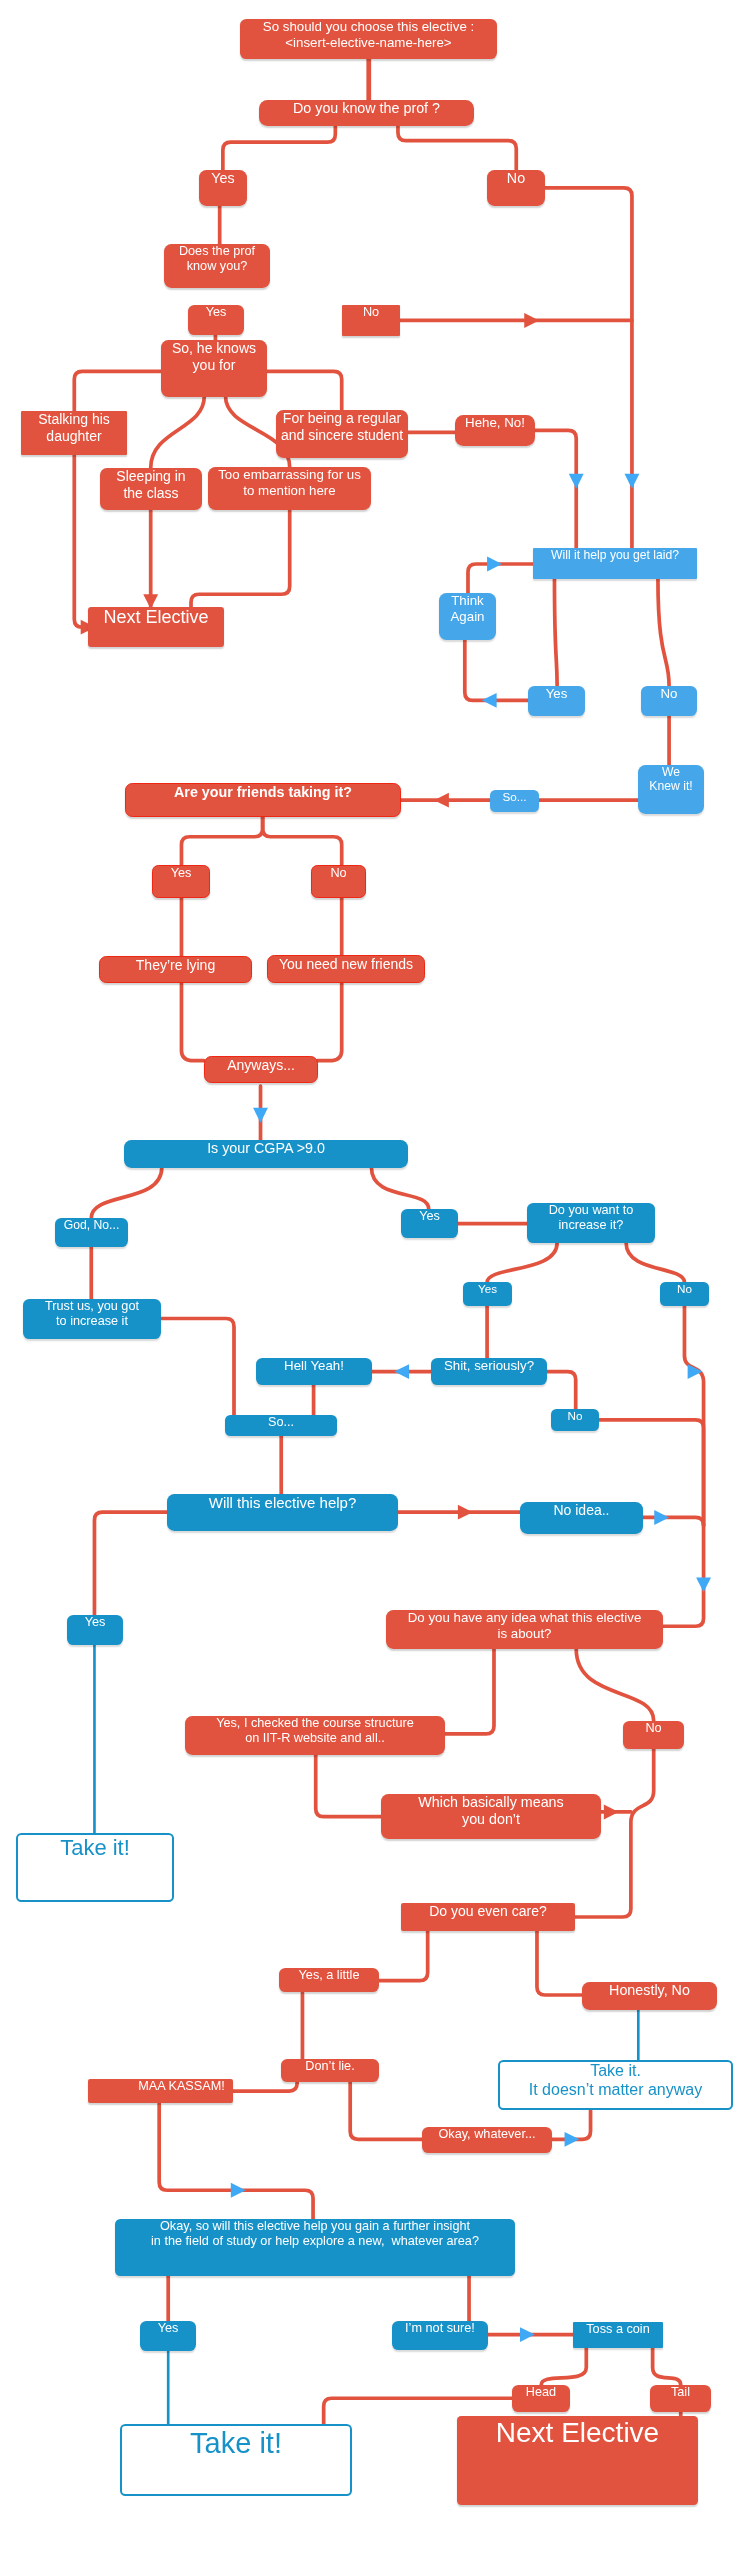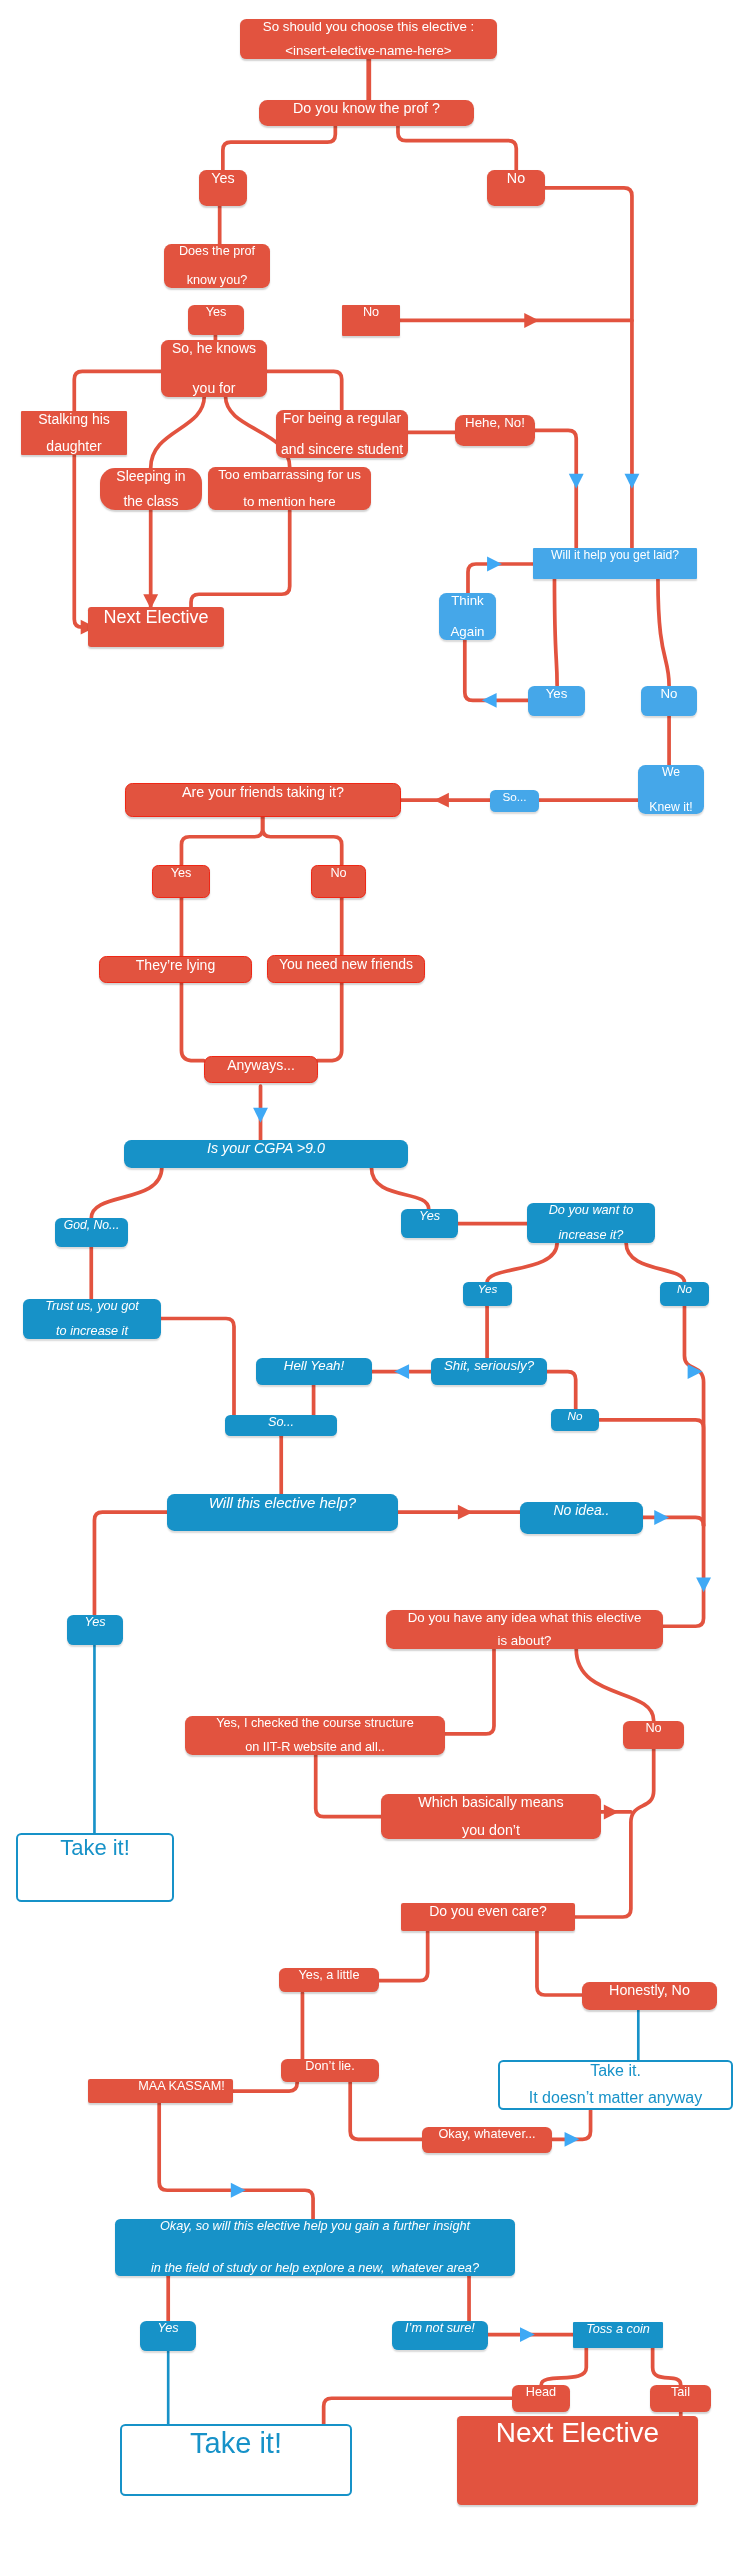--- a/index.html
+++ b/index.html
@@ -1,26 +1,26 @@
 <!DOCTYPE html>
 <html style="font-size:8.5px"><head>
 <meta charset="utf-8">
 <style>
   html,body{margin:0;padding:0;background:#ffffff;}
   body{font-family:"Liberation Sans","DejaVu Sans",sans-serif;}
   #canvas{position:relative;width:737px;height:2576px;background:#ffffff;overflow:hidden;}
   #edges{position:absolute;left:0;top:0;width:737px;height:2576px;}
   #nodes{position:absolute;left:0;top:0;width:737px;height:2576px;}
-  .node{position:absolute;display:flex;flex-direction:column;align-items:center;justify-content:space-between;
+  .node{position:absolute;display:flex;flex-direction:column;align-items:center;justify-content:flex-start;
         text-align:center;line-height:1.18;box-sizing:border-box;}
   .node .ln{white-space:pre;}
   .red{background:#E2533F;color:#ffffff;box-shadow:0 1.1px 1.6px rgba(0,0,0,0.18);}
   .red-border{background:#E2533F;color:#ffffff;border:1.6px solid #EF2715;box-shadow:0 1.1px 1.6px rgba(0,0,0,0.18);}
   .blue{background:#45A7E9;color:#ffffff;box-shadow:0 1.1px 1.6px rgba(0,0,0,0.15);}
-  .teal{background:#1792C8;color:#ffffff;box-shadow:0 1.1px 1.6px rgba(0,0,0,0.15);font-style:italic;}
+  .teal{background:#1792C8;color:#ffffff;box-shadow:0 1.1px 1.6px rgba(0,0,0,0.15);}
   .outline{background:#ffffff;color:#1792C8;border:2.1px solid #1792C8;}
 </style>
 </head>
 <body>
 
 <div id="canvas">
   <svg id="edges" width="737" height="2576" viewBox="0 0 1389 4855">
       <path d="M695,112 V188" fill="none" stroke="#E2533F" stroke-width="9" stroke-linecap="round" stroke-linejoin="round"></path>
       <path d="M632,236 V253 Q632,268 617,268 H435 Q420,268 420,283 V320" fill="none" stroke="#E2533F" stroke-width="7" stroke-linecap="round" stroke-linejoin="round"></path>
       <path d="M750,236 V250 Q750,265 765,265 H958 Q973,265 973,280 V320" fill="none" stroke="#E2533F" stroke-width="7" stroke-linecap="round" stroke-linejoin="round"></path>
@@ -137,21 +137,21 @@
         <div class="ln">you for</div>
       </div>
       <div class="node red" style="left: 21px; top: 411px; width: 106px; height: 44px; font-size: 14px; border-radius: 1.1px;">
         <div class="ln">Stalking his</div>
         <div class="ln">daughter</div>
       </div>
       <div class="node red" style="left: 276px; top: 410px; width: 132px; height: 48px; font-size: 14px; border-radius: 7.4px;">
         <div class="ln">For being a regular</div>
         <div class="ln">and sincere student</div>
       </div>
-      <div class="node red" style="left: 100px; top: 468px; width: 102px; height: 42px; font-size: 14px; border-radius: 15px;">
+      <div class="node red" style="left: 100px; top: 468px; width: 102px; height: 42px; font-size: 14px; border-radius: 7px;">
         <div class="ln">Sleeping in</div>
         <div class="ln">the class</div>
       </div>
       <div class="node red" style="left: 208px; top: 467px; width: 163px; height: 43px; font-size: 13.3px; border-radius: 7.4px;">
         <div class="ln">Too embarrassing for us</div>
         <div class="ln">to mention here</div>
       </div>
       <div class="node red" style="left: 455px; top: 415px; width: 80px; height: 31px; font-size: 13.3px; border-radius: 8.5px;">
         <div class="ln">Hehe, No!</div>
       </div>
@@ -171,21 +171,21 @@
       <div class="node blue" style="left: 641px; top: 686px; width: 56px; height: 30px; font-size: 13.3px; border-radius: 6.4px;">
         <div class="ln">No</div>
       </div>
       <div class="node blue" style="left: 638px; top: 765px; width: 66px; height: 49px; font-size: 12.2px; border-radius: 7.4px;">
         <div class="ln">We</div>
         <div class="ln">Knew it!</div>
       </div>
       <div class="node blue" style="left: 490px; top: 790px; width: 49px; height: 22px; font-size: 11.7px; border-radius: 5.3px;">
         <div class="ln">So...</div>
       </div>
-      <div class="node red-border" style="left: 125px; top: 783px; width: 276px; height: 34px; font-size: 14.3px; border-radius: 7.4px;">
+      <div class="node red-border" style="left: 125px; top: 783px; width: 276px; height: 34px; font-size: 14.3px; border-radius: 7.4px; font-weight: bold;">
         <div class="ln">Are your friends taking it?</div>
       </div>
       <div class="node red-border" style="left: 152px; top: 865px; width: 58px; height: 33px; font-size: 12.7px; border-radius: 6.4px;">
         <div class="ln">Yes</div>
       </div>
       <div class="node red-border" style="left: 311px; top: 865px; width: 55px; height: 33px; font-size: 12.7px; border-radius: 6.4px;">
         <div class="ln">No</div>
       </div>
       <div class="node red-border" style="left: 99px; top: 956px; width: 153px; height: 26.5px; font-size: 14px; border-radius: 7.4px;">
         <div class="ln">They’re lying</div>

